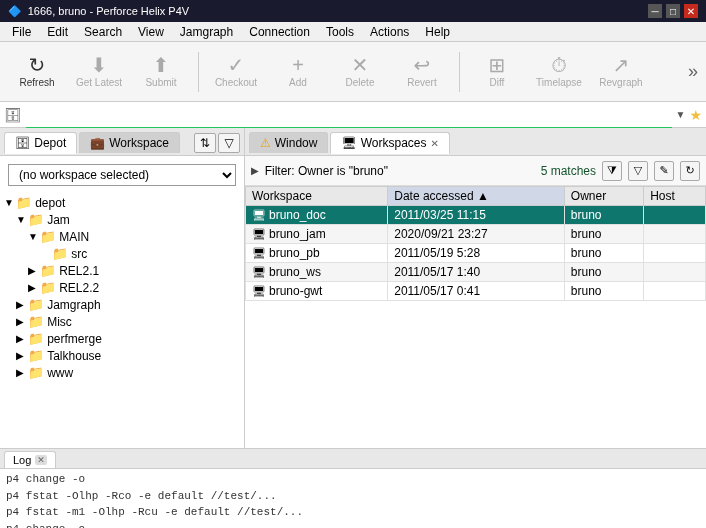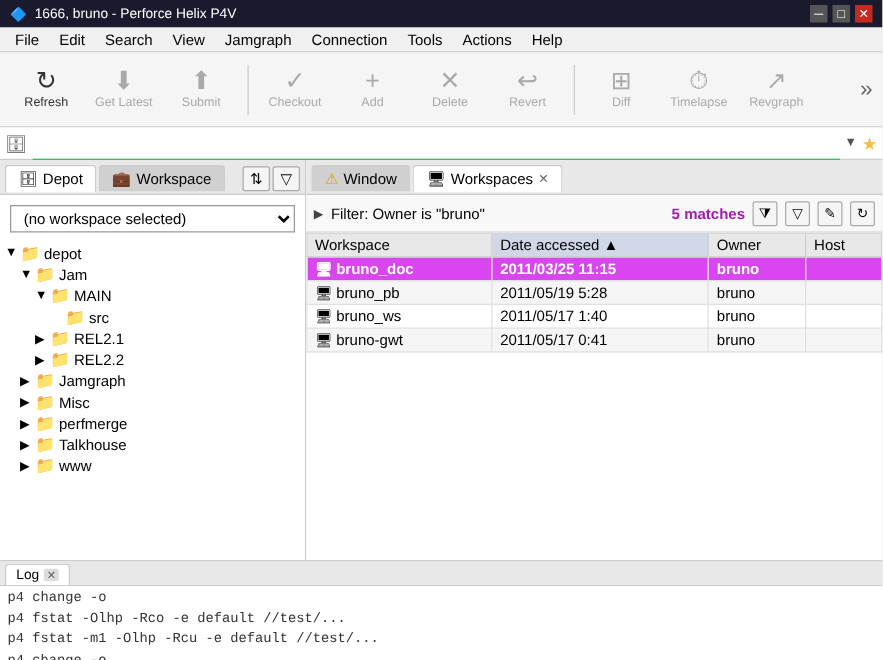--- a/index.html
+++ b/index.html
@@ -206,21 +206,21 @@
       display: flex;
       align-items: center;
       padding: 4px 6px;
       background: #f8f8f8;
       border-bottom: 1px solid #ddd;
       gap: 6px;
       height: 30px;
     }
     .filter-arrow { font-size: 10px; color: #444; cursor: pointer; }
     .filter-label { font-size: 12px; color: #000; flex: 1; }
-    .matches-count { font-size: 12px; color: #a21caf; font-weight: bold; }
+    .matches-count { font-size: 12px; color: #14532d; font-weight: normal; }
     .filter-btn { width: 20px; height: 20px; border: 1px solid #aaa; background: #f5f5f5; cursor: pointer; display: flex; align-items: center; justify-content: center; font-size: 11px; border-radius: 2px; }
     
     
     .ws-table {
       flex: 1;
       overflow-y: auto;
       font-size: 12px;
     }
     .ws-table table {
       width: 100%;
@@ -237,21 +237,21 @@
       white-space: nowrap;
     }
     .ws-table th.sorted { background: #d0d8e8; }
     .ws-table td {
       border: 1px solid #e0e0e0;
       padding: 2px 6px;
       white-space: nowrap;
     }
     .ws-table tr:nth-child(odd) { background: #fff; }
     .ws-table tr:nth-child(even) { background: #f5f5f5; }
-    .ws-table tr.selected td { background: #d946ef; color: #fff; font-weight: bold; }
+    .ws-table tr.selected td { background: #0f766e; color: #fff; }
     .ws-icon { font-size: 11px; margin-right: 3px; }
     
     
     .log-panel {
       border-top: 1px solid #ccc;
       height: 82px;
       display: flex;
       flex-direction: column;
     }
     .log-tabs {
@@ -511,20 +511,26 @@
           </tr>
         </thead>
         <tbody id="ws-table-body">
         <tr class="selected">
     <td><span class="ws-icon">🖥</span>bruno_doc</td>
     <td>2011/03/25 11:15</td>
     <td>bruno</td>
     <td></td>
   </tr>
             <tr>
+    <td><span class="ws-icon">🖥</span>bruno_jam</td>
+    <td>2020/09/21 23:27</td>
+    <td>bruno</td>
+    <td></td>
+  </tr>
+            <tr>
     <td><span class="ws-icon">🖥</span>bruno_pb</td>
     <td>2011/05/19 5:28</td>
     <td>bruno</td>
     <td></td>
   </tr>
             <tr>
     <td><span class="ws-icon">🖥</span>bruno_ws</td>
     <td>2011/05/17 1:40</td>
     <td>bruno</td>
     <td></td>

